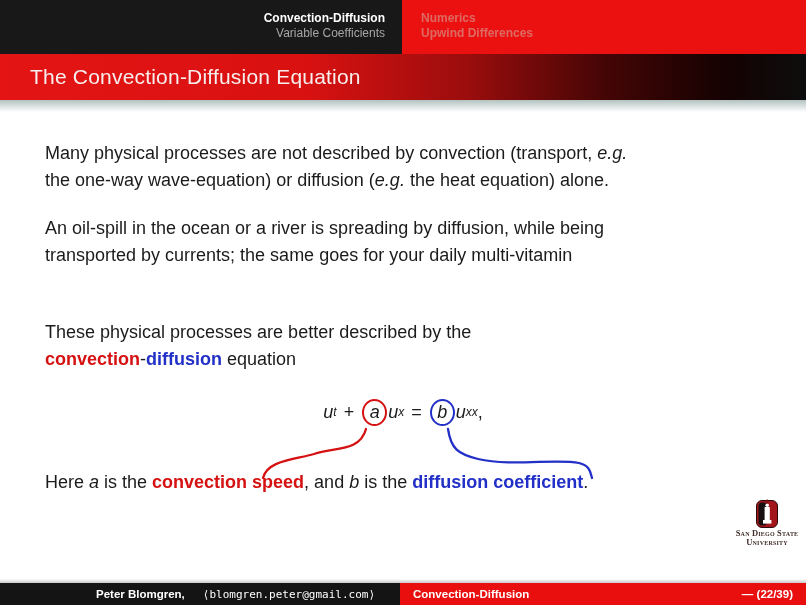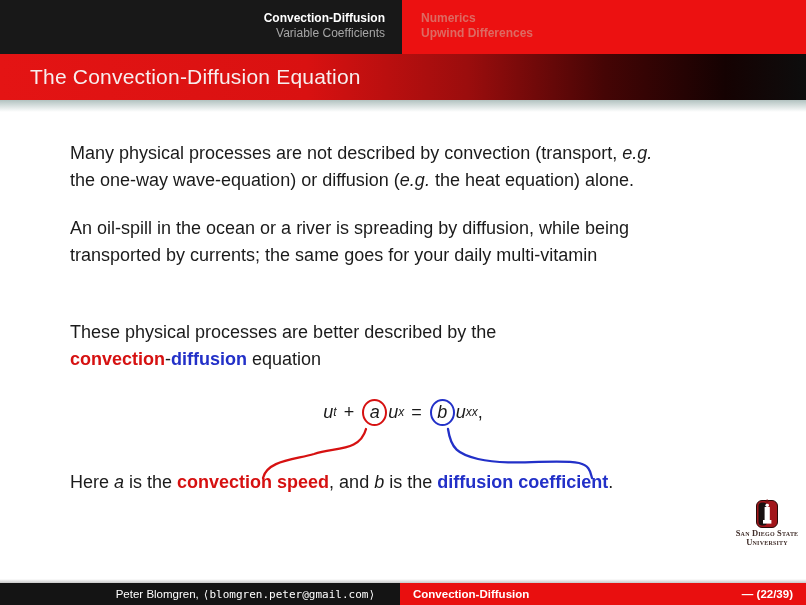--- a/index.html
+++ b/index.html
@@ -29,21 +29,21 @@
   }
   .titlebar .ft{
     position:absolute;left:30px;top:0;height:46px;line-height:46px;
     color:#f7eeee;font-size:21px;letter-spacing:.2px;
   }
   .title-shadow{
     position:absolute;top:100px;left:0;width:806px;height:12px;
     background:linear-gradient(#b2c2c0,#ffffff);
   }
   
-  .para{position:absolute;left:70px;font-size:18px;}
+  .para{position:absolute;left:45px;font-size:18px;}
   .bline{height:27px;line-height:27px;white-space:nowrap;}
   .it{font-style:italic;}
   .red-b{color:#d61111;font-weight:bold;}
   .blue-b{color:#2230c8;font-weight:bold;}
   
   .equation{
     position:absolute;top:396px;left:0;width:806px;height:32px;
     display:flex;align-items:center;justify-content:center;
     font-size:18px;
   }
@@ -74,21 +74,21 @@
   .footer{position:absolute;top:583px;left:0;width:806px;height:22px;display:flex;font-size:11.5px;}
   .footer-left{
     width:400px;background:#141414;box-sizing:border-box;color:#ffffff;
     display:flex;align-items:center;justify-content:flex-end;padding-right:25px;
     white-space:nowrap;
   }
   .footer-right{
     flex:1;background:#e90f0f;box-sizing:border-box;color:#ffffff;
     display:flex;align-items:center;padding:0 13px 0 13px;white-space:nowrap;
   }
-  .f-author{font-weight:normal;margin-right:4px;}
+  .f-author{font-weight:bold;margin-right:18px;}
   .f-email{font-family:"DejaVu Sans Mono", monospace;font-size:11px;}
   .f-title{font-weight:bold;}
   .f-page{font-weight:bold;margin-left:auto;}
 </style>
 </head>
 <body>
 
 <div class="slide">
 
   <div class="header">

